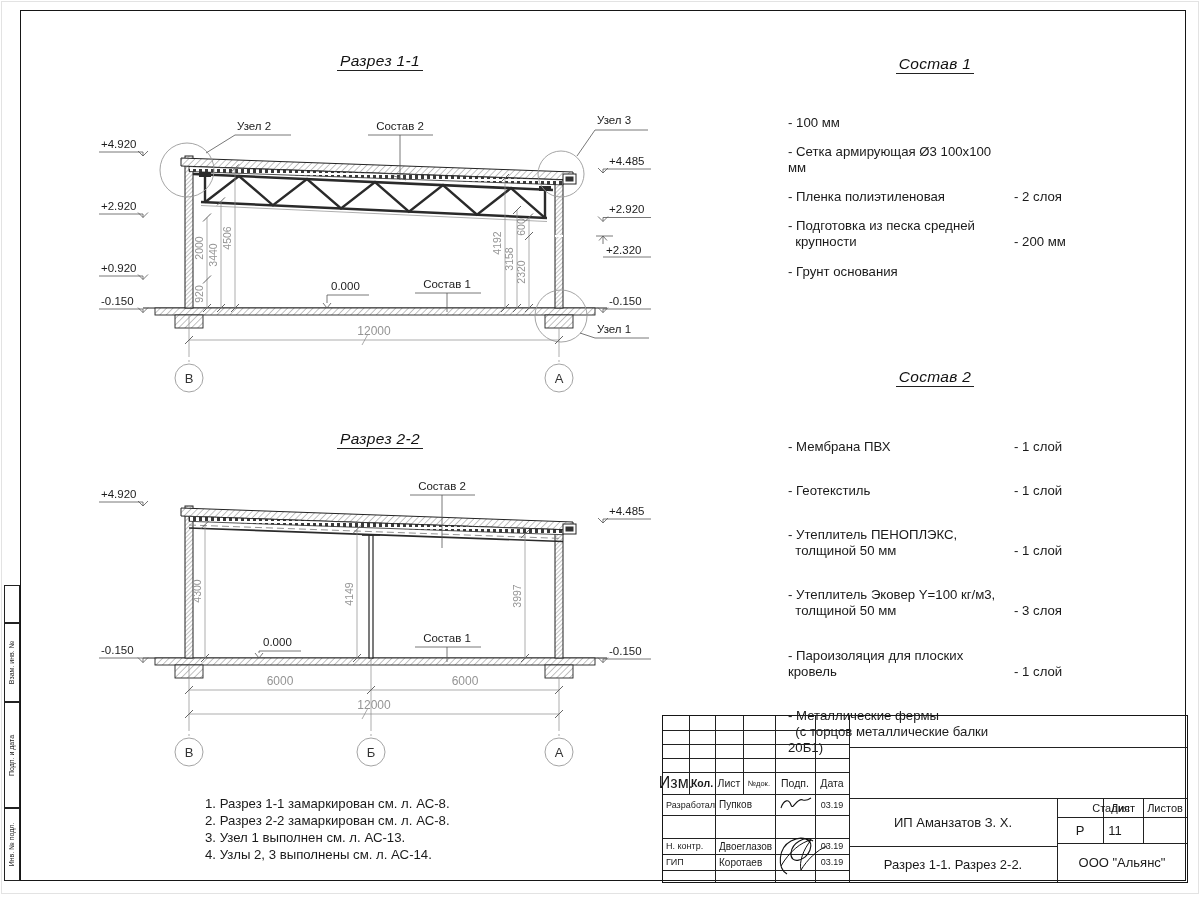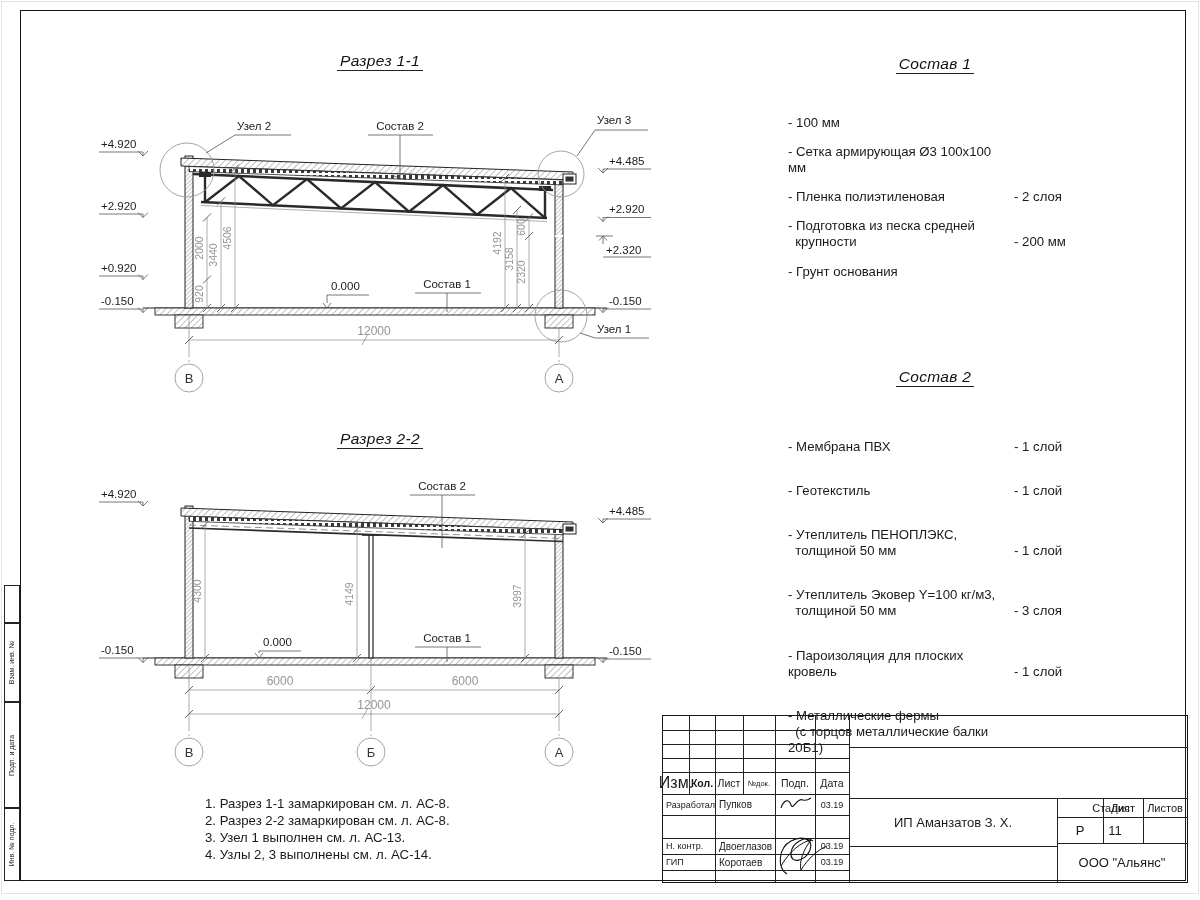--- a/index.html
+++ b/index.html
@@ -457,20 +457,21 @@
   <div class="cell cl" style="left:56px;top:78px;width:54px;height:21px;font-size:10px;">Пупков</div>
   <div class="cell" style="left:152px;top:78px;width:34px;height:21px;font-size:9px;">03.19</div>
   <div class="cell cl" style="left:3px;top:122px;width:49px;height:16px;font-size:9px;">Н. контр.</div>
   <div class="cell cl" style="left:56px;top:122px;width:54px;height:16px;font-size:10px;">Двоеглазов</div>
   <div class="cell" style="left:152px;top:122px;width:34px;height:16px;font-size:9px;">03.19</div>
   <div class="cell cl" style="left:3px;top:138px;width:49px;height:16px;font-size:9px;">ГИП</div>
   <div class="cell cl" style="left:56px;top:138px;width:54px;height:16px;font-size:10px;">Коротаев</div>
   <div class="cell" style="left:152px;top:138px;width:34px;height:16px;font-size:9px;">03.19</div>
 
   <div class="cell" style="left:186px;top:82px;width:208px;height:48px;font-size:13px;">ИП Аманзатов З. Х.</div>
+  <div class="cell" style="left:186px;top:130px;width:208px;height:36px;font-size:13px;">Разрез 1-1. Разрез 2-2.</div>
   <div class="cell" style="left:394px;top:82px;width:46px;height:19px;font-size:11px;padding-left:31px;">Стадия</div>
   <div class="cell" style="left:440px;top:82px;width:40px;height:19px;font-size:11px;">Лист</div>
   <div class="cell" style="left:480px;top:82px;width:44px;height:19px;font-size:11px;">Листов</div>
   <div class="cell" style="left:394px;top:101px;width:46px;height:26px;font-size:13px;">Р</div>
   <div class="cell" style="left:432px;top:101px;width:40px;height:26px;font-size:13px;">11</div>
   <div class="cell" style="left:480px;top:101px;width:44px;height:26px;font-size:13px;"></div>
   <div class="cell" style="left:394px;top:127px;width:130px;height:39px;font-size:13px;">ООО "Альянс"</div>
 
   <svg class="sig-svg" width="524" height="166" viewBox="0 0 524 166">
     <path d="M118,92 c3,-9 8,-9 10,-3 c2,6 6,-8 12,-5 c3,1 5,0 8,-2" fill="none" stroke="#111" stroke-width="1.1"></path>

